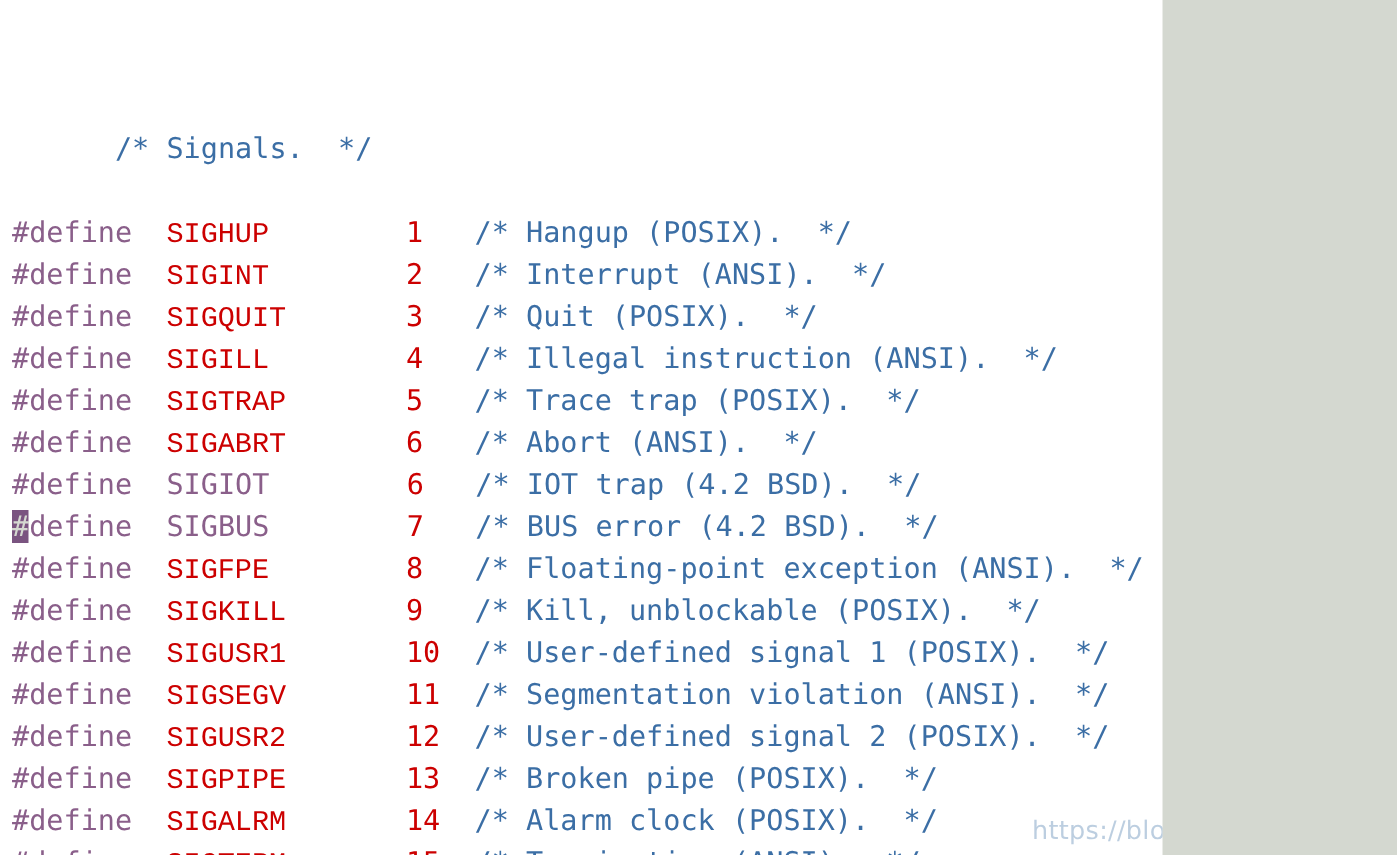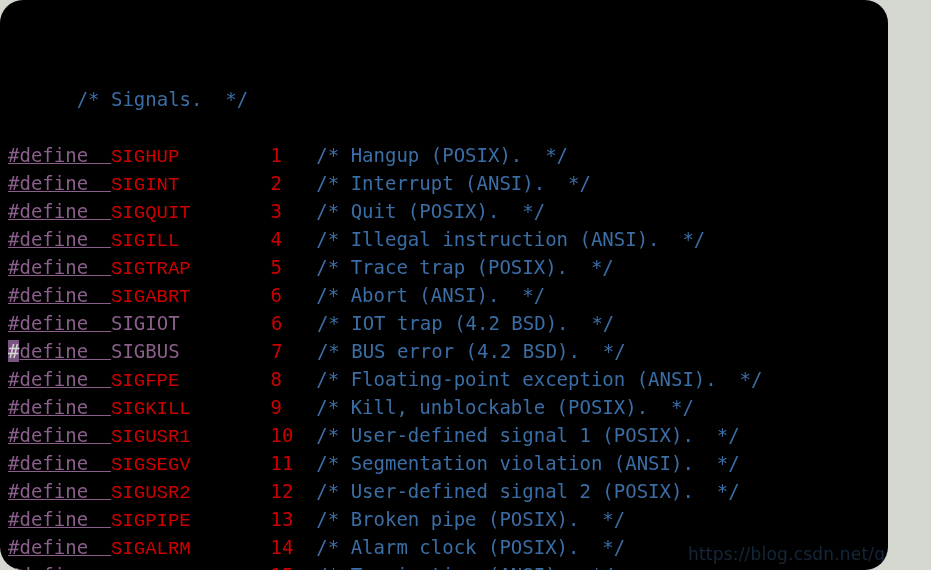--- a/index.html
+++ b/index.html
@@ -2,41 +2,40 @@
 <html><head>
 <meta charset="utf-8">
 <style>
   html, body {
     margin: 0;
     padding: 0;
     background: #d4d8d0;
   }
   #screen {
     position: relative;
-    width: 888px;
+    width: 775px;
     height: 570px;
-    background: #000000;
+    background: #ffffff;
     overflow: hidden;
     font-family: "DejaVu Sans Mono", "Liberation Mono", monospace;
     font-size: 19px;
     line-height: 28px;
-    border-radius: 23px;
   }
   #code {
     position: absolute;
     left: 8px;
     top: 1px;
     white-space: pre;
   }
   .line {
     height: 28px;
     white-space: pre;
     position: relative;
   }
-  .kw      { color: #8a5f8a; text-decoration: underline; }
+  .kw      { color: #8a5f8a; }
   .macro   { color: #8a5f8a; }
   .macro-h { color: #cc0000; font-family: Liberation Mono, monospace; }
   .num     { color: #cc0000; }
   .cmt     { color: #3b6ea5; }
   .cursor {
     background: #7a5480;
     color: #d4d8d0;
   }
   #watermark {
     position: absolute;

